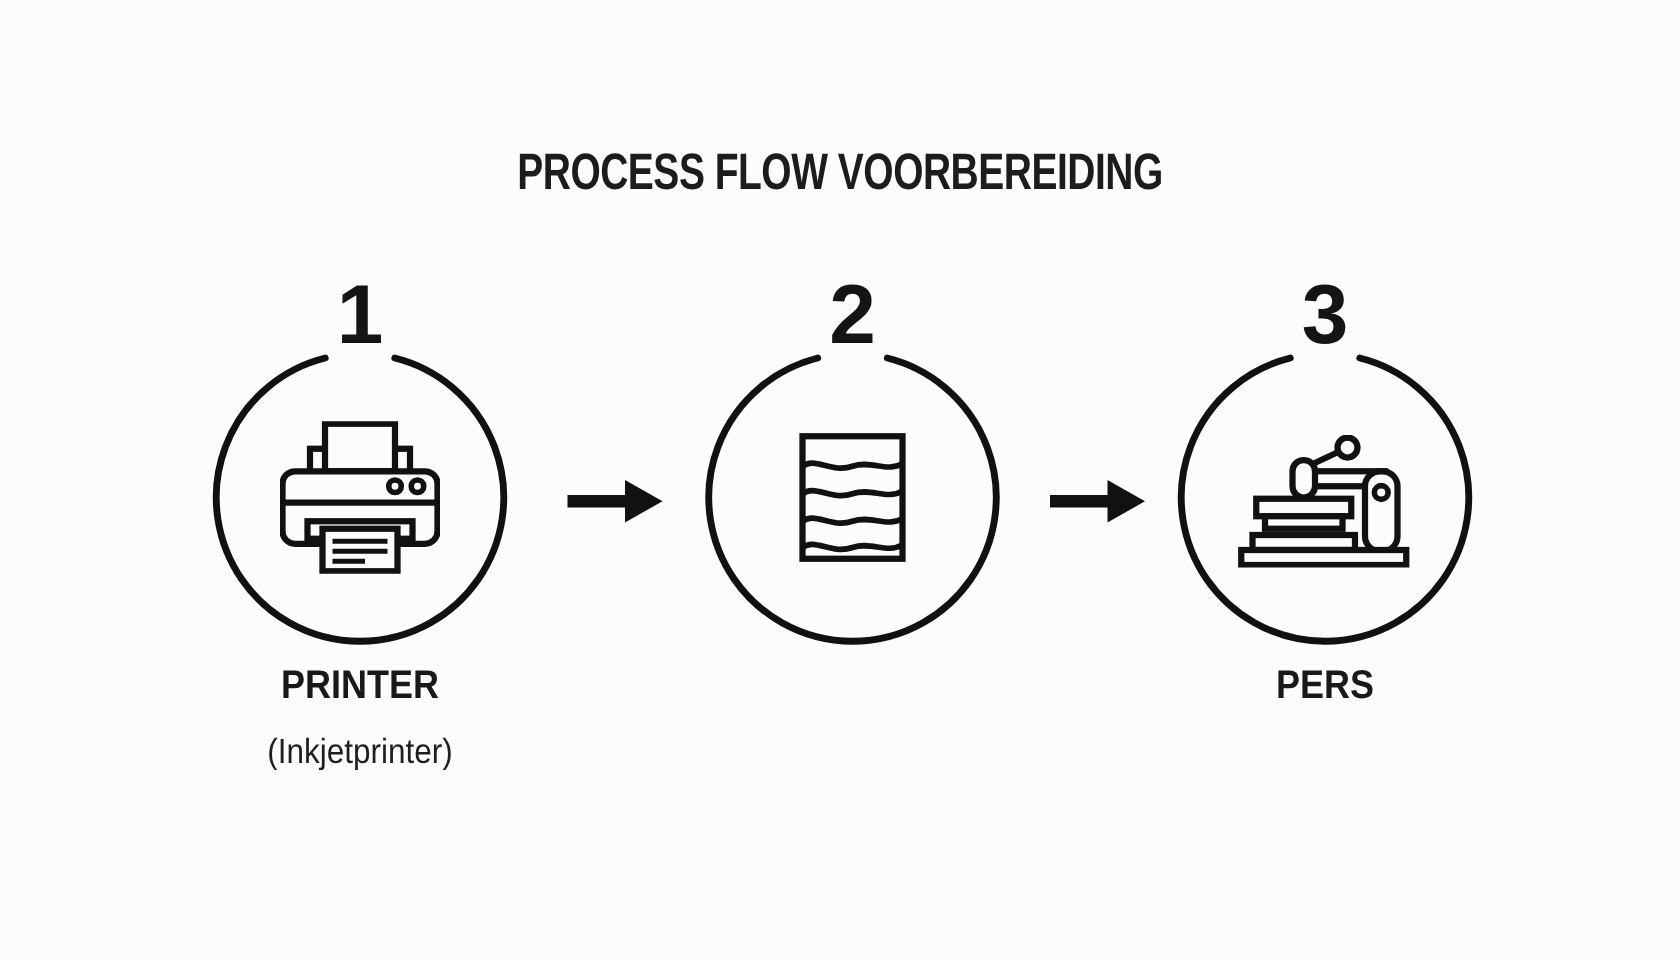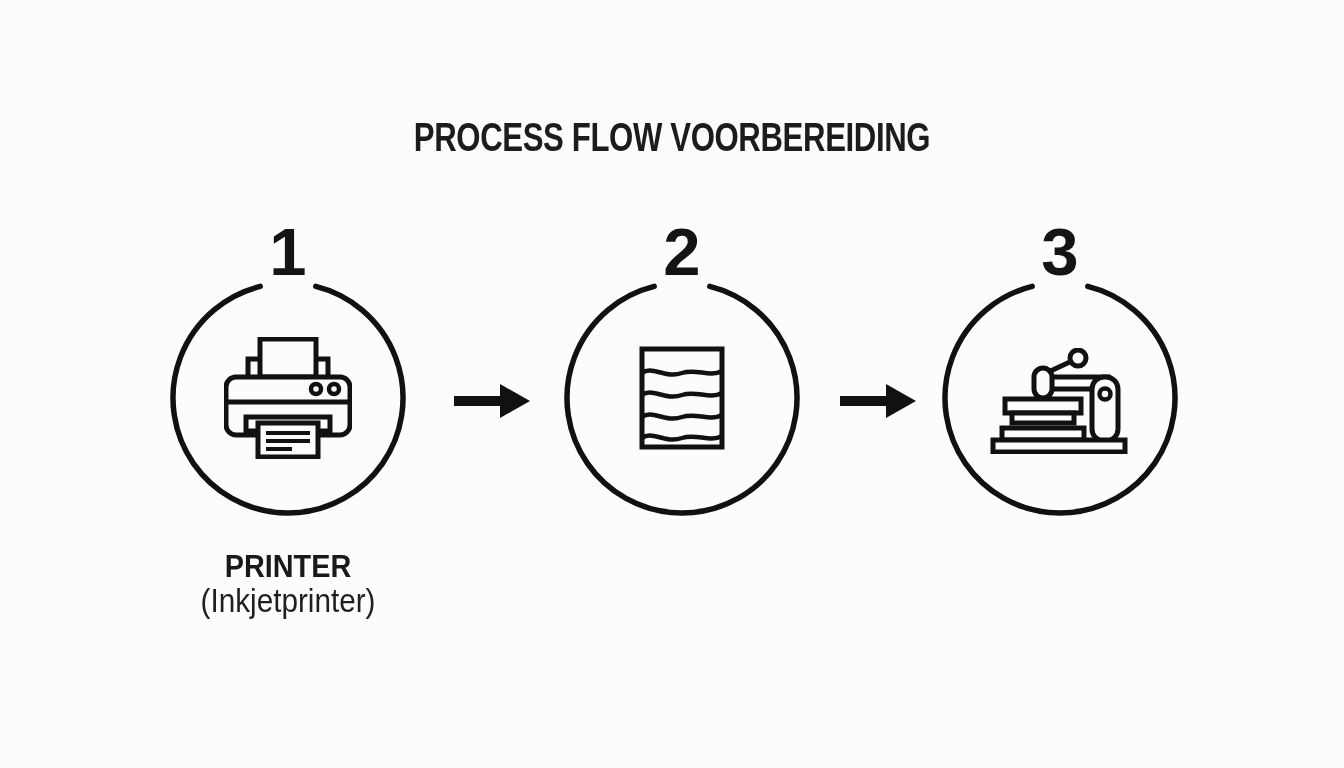--- a/index.html
+++ b/index.html
@@ -52,36 +52,36 @@
     left:15px;
   }
   .icon-svg{
     position:absolute;
   }
   .printer-pos{ left:76px;  top:337px; }
   .foil-pos{    left:97px;  top:346px; }
   .press-pos{   left:70px;  top:348px; }
   .label{
     position:absolute;
-    top:549px;
+    top:530px;
     left:0;
     width:100%;
     text-align:center;
     font-size:32px;
     line-height:34px;
     font-weight:700;
     color:#191919;
   }
   .sublabel{
     position:absolute;
     top:584px;
     left:0;
     width:100%;
     text-align:center;
-    font-size:33px;
+    font-size:28px;
     line-height:34px;
     font-weight:400;
     color:#1f1f1f;
   }
   .label-inner, .sublabel-inner{
     display:block;
     transform:scaleX(0.9);
     transform-origin:50% 50%;
     white-space:nowrap;
   }
@@ -182,15 +182,18 @@
       <rect class="stroke fillw" x="102" y="29" width="26" height="64" rx="12" stroke-width="5"></rect>
       <circle class="stroke" cx="115" cy="46" r="5.5" stroke-width="4.5"></circle>
 
       <rect class="stroke fillw" x="15" y="51" width="76" height="14" stroke-width="5"></rect>
       <rect class="stroke fillw" x="22" y="65" width="62" height="10" stroke-width="5"></rect>
 
       <rect class="stroke fillw" x="12" y="80" width="82" height="12" stroke-width="5"></rect>
       <rect class="stroke fillw" x="3" y="92" width="132" height="12" stroke-width="5"></rect>
     </svg>
 
+    <div class="label">
+      <span class="label-inner">PERS</span>
+    </div>
   </div>
 
 </div>
 
 </body></html>

